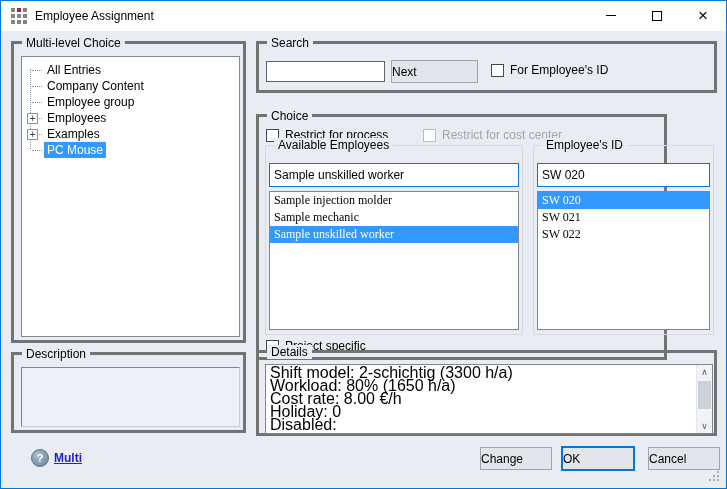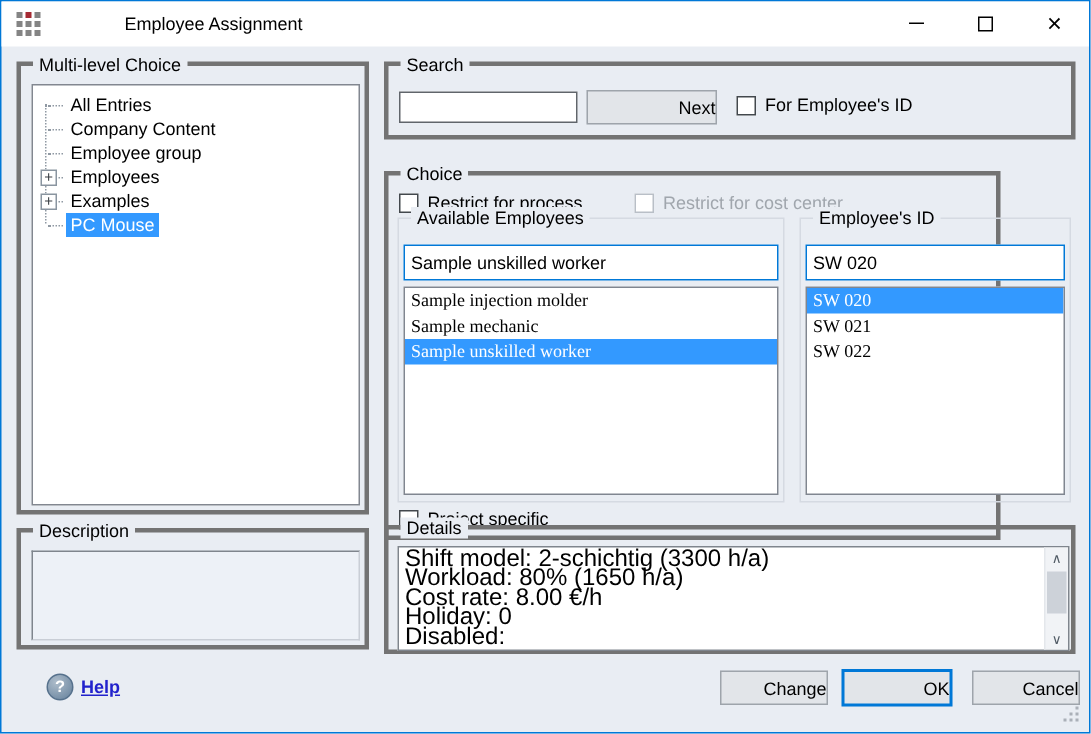--- a/index.html
+++ b/index.html
@@ -8,21 +8,21 @@
 
   .window { position:absolute; inset:0; width:727px; height:489px;
             border:1px solid #0078D7; background:#E9EDF3; }
 
   
   .titlebar { position:absolute; top:0; left:0; right:0; height:30px; background:#FFFFFF; }
   .app-icon { position:absolute; left:10px; top:7px; width:16px; height:16px;
               display:grid; grid-template-columns:repeat(3,4px); grid-template-rows:repeat(3,4px); gap:2px; }
   .app-icon .sq { background:#848484; }
   .app-icon .sq:nth-child(2) { background:#A52A33; }
-  .title-text { position:absolute; left:34px; top:0; height:30px; line-height:30px; font-size:12px;margin-left:48px; }
+  .title-text { position:absolute; left:34px; top:0; height:30px; line-height:30px; font-size:12px; }
   .win-controls { position:absolute; right:0; top:0; height:30px; display:flex; }
   .win-btn { width:46px; height:29px; display:flex; align-items:center; justify-content:center; }
   .glyph-min { width:10px; height:1px; background:#000; }
   .glyph-max { width:10px; height:10px; border:1px solid #000; }
   .glyph-close { font-size:17px; line-height:10px; color:#000; font-weight:400; }
   .glyph-close::before { content:"×"; }
 
   
   .groupbox { position:absolute; border:3px solid #737373; }
   .gb-label { position:absolute; top:-8px; left:8px; background:#E9EDF3; padding:0 4px;
@@ -50,21 +50,21 @@
                      font-size:10px; line-height:11px; text-align:center; color:#3A3F44; }
   .tree-item.expandable .plusbox { display:block; }
   .tree-label { padding:1px 3px; }
   .tree-item.selected .tree-label { background:#3399FF; color:#fff; }
 
   
   .textbox { position:absolute; background:#fff; border:1px solid #60656B; font-family:"Liberation Sans",sans-serif;
              font-size:12px; padding:2px 4px; outline:none; }
   .textbox.blue { border:1px solid #0078D7; }
   .btn { position:absolute; background:#E2E5E9; border:1px solid #9EA4AB; font-family:"Liberation Sans",sans-serif;
-         font-size:12px; color:#000; text-align:right; padding:0; }
+         font-size:12px; color:#000; text-align:left; padding:0; }
   .btn.default { border:2px solid #0078D7; }
   .checkbox { position:absolute; width:13px; height:13px; background:#fff; border:1px solid #43484D; }
   .checkbox.disabled { border-color:#B9BFC7; }
   .cb-label { position:absolute; line-height:16px; white-space:nowrap; }
   .cb-label.disabled { color:#A0A6AD; }
 
   
   #search-input { left:7px; top:17px; width:119px; height:21px; }
   #next-btn { left:132px; top:16px; width:87px; height:23px; }
   #cb-forid { left:232px; top:20px; }
@@ -266,19 +266,19 @@
         </div>
       <div class="scrollbar">
         <div class="sb-arrow sb-up"></div>
         <div class="sb-thumb"></div>
         <div class="sb-arrow sb-down"></div>
       </div>
     </div>
   </div>
 
   <span class="help-icon"></span>
-  <span class="help-link">Help</span>
+  <span class="help-link">Multi</span>
   <button class="btn" id="btn-change">Change</button>
   <button class="btn default" id="btn-ok">OK</button>
   <button class="btn" id="btn-cancel">Cancel</button>
   <div class="grip"></div>
 
 </div>
 
 </body></html>

